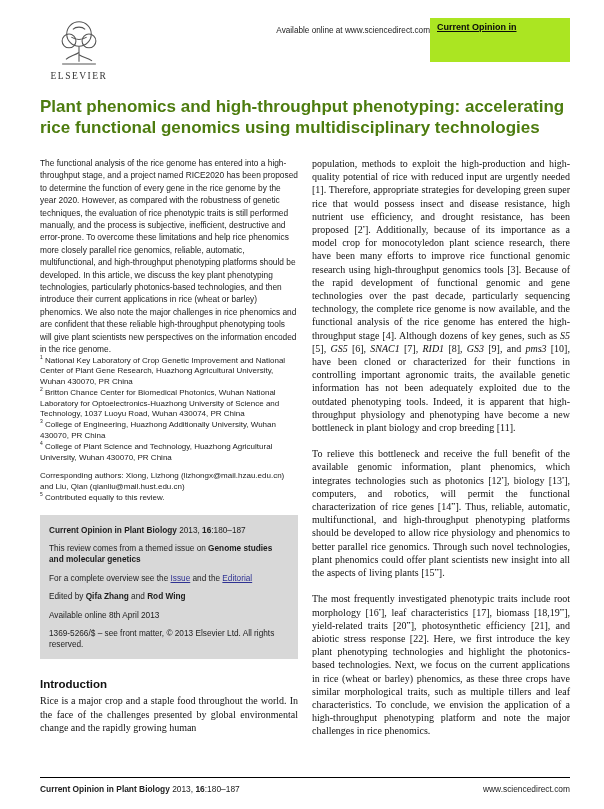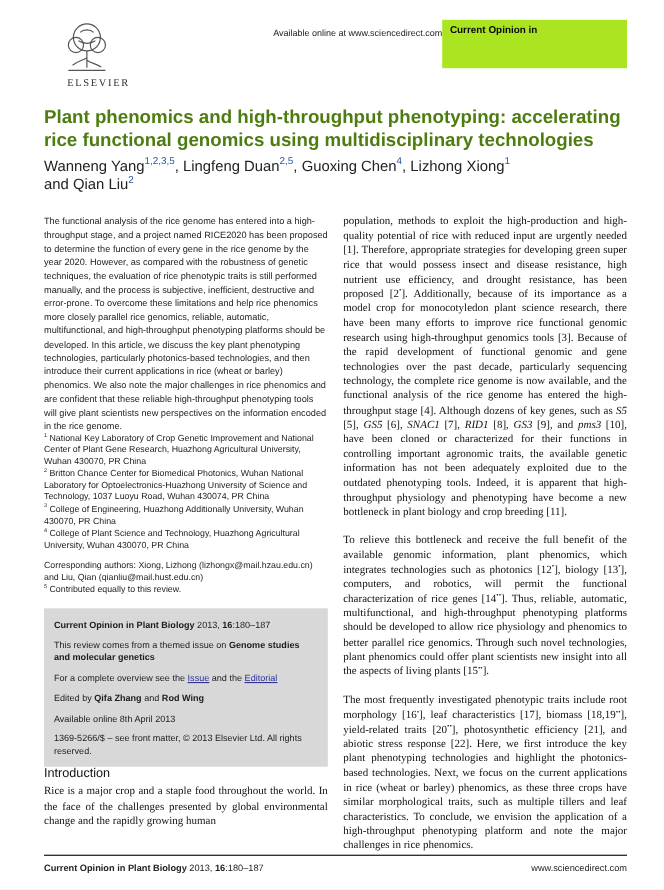--- a/index.html
+++ b/index.html
@@ -11,29 +11,29 @@
   *{margin:0;padding:0;box-sizing:border-box;}
   html,body{background:#888;}
   .page{
     width:604px;height:809px;background:#fff;position:relative;
     margin:0 auto;overflow:hidden;
     padding:18px 34px 0 40px;
     font-family:"Liberation Sans",sans-serif;color:#1a1a1a;
   }
   
   .hdr{display:flex;align-items:flex-start;}
-  .logo-block{width:78px;text-align:right;color:#555;}
+  .logo-block{width:78px;text-align:center;color:#555;}
   .logo-block svg{display:block;margin:0 auto;}
   .elsevier-word{font-family:"Liberation Serif",serif;font-size:9.5px;letter-spacing:1.5px;color:#333;margin-top:1px;}
   .center-block{flex:1;text-align:right;padding-top:8px;}
   .avail{font-size:8.2px;color:#222;}
   .sciverse{font-size:13.5px;font-weight:700;color:#111;margin-top:8px;letter-spacing:.2px;}
   .badge{
-    width:168px;min-height:44px;background:var(--badge_bg);
-    padding:4px 6px 5px 7px;color:#0a0a0a;
+    width:140px;min-height:44px;background:var(--badge_bg);
+    padding:4px 6px 5px 7px;color:#0a0a0a;text-decoration:underline;
   }
   .badge-kicker{font-size:9px;font-weight:700;}
   .badge-title{font-size:21px;letter-spacing:-0.7px;line-height:1;margin-top:1px;font-weight:400;}
   
   .title{font-size:17px;line-height:21px;font-weight:700;color:#4d7c0f;margin-top:15px;}
   .authors{font-size:13.5px;line-height:17px;color:#222;margin-top:4px;}
   .authors sup{color:var(--author_sup);font-size:9px;}
   sup{font-size:0.62em;vertical-align:super;line-height:0;}
   
   .cols{display:flex;gap:14px;margin-top:19px;}
@@ -43,21 +43,21 @@
   .addr-head{font-size:8.4px;font-weight:700;margin-top:11px;}
   .addr{font-size:8px;line-height:10.8px;color:#222;}
   .addr-gap{margin-top:8px;}
   
   .infobox{background:var(--infobox_bg);padding:10px 9px 9px 9px;margin-top:11px;font-size:8.25px;line-height:11px;color:#1c1c1c;}
   .infobox .line{margin-bottom:7.5px;}
   .infobox .line:last-child{margin-bottom:0;}
   .doclink{color:var(--link);text-decoration:underline;cursor:pointer;}
   
   .serif{font-family:"Liberation Serif",serif;font-size:10px;line-height:13.2px;color:#111;text-align:justify;}
-  .intro-head{font-size:11.5px;font-weight:400;color:#111;font-family:"Liberation Sans",sans-serif;}
+  .intro-head{font-size:11.5px;font-weight:700;color:#111;margin-top:19px;font-family:"Liberation Sans",sans-serif;}
   .intro-para{margin-top:4px;}
   .col-right .serif + .serif{margin-top:13px;}
   
   .footer{
     position:absolute;left:40px;right:34px;bottom:15px;
     border-top:1px solid #000;padding-top:6px;
     display:flex;justify-content:space-between;
     font-size:8.4px;color:#222;
   }
 </style>
@@ -87,24 +87,20 @@
     </div>
     <div class="badge">
       <div class="badge-kicker">Current Opinion in</div>
     </div>
   </div>
 
   <div class="title">
     <div>Plant phenomics and high-throughput phenotyping: accelerating</div>
     <div>rice functional genomics using multidisciplinary technologies</div>
   </div>
-  <div class="authors">
-    <div><span>Wanneng Yang</span><sup>1,2,3,5</sup><span>, Lingfeng Duan</span><sup>2,5</sup><span>, Guoxing Chen</span><sup>4</sup><span>, Lizhong Xiong</span><sup>1</sup></div>
-    <div><span>and Qian Liu</span><sup>2</sup></div>
-  </div>
 
   <div class="cols">
 
     <div class="col-left">
       <div class="abstract">The functional analysis of the rice genome has entered into a high-throughput stage, and a project named RICE2020 has been proposed to determine the function of every gene in the rice genome by the year 2020. However, as compared with the robustness of genetic techniques, the evaluation of rice phenotypic traits is still performed manually, and the process is subjective, inefficient, destructive and error-prone. To overcome these limitations and help rice phenomics more closely parallel rice genomics, reliable, automatic, multifunctional, and high-throughput phenotyping platforms should be developed. In this article, we discuss the key plant phenotyping technologies, particularly photonics-based technologies, and then introduce their current applications in rice (wheat or barley) phenomics. We also note the major challenges in rice phenomics and are confident that these reliable high-throughput phenotyping tools will give plant scientists new perspectives on the information encoded in the rice genome.</div>
 
       <div class="addr"><sup>1</sup><span> National Key Laboratory of Crop Genetic Improvement and National Center of Plant Gene Research, Huazhong Agricultural University, Wuhan 430070, PR China</span></div>
       <div class="addr"><sup>2</sup><span> Britton Chance Center for Biomedical Photonics, Wuhan National Laboratory for Optoelectronics-Huazhong University of Science and Technology, 1037 Luoyu Road, Wuhan 430074, PR China</span></div>
       <div class="addr"><sup>3</sup><span> College of Engineering, Huazhong Additionally University, Wuhan 430070, PR China</span></div>
       <div class="addr"><sup>4</sup><span> College of Plant Science and Technology, Huazhong Agricultural University, Wuhan 430070, PR China</span></div>

